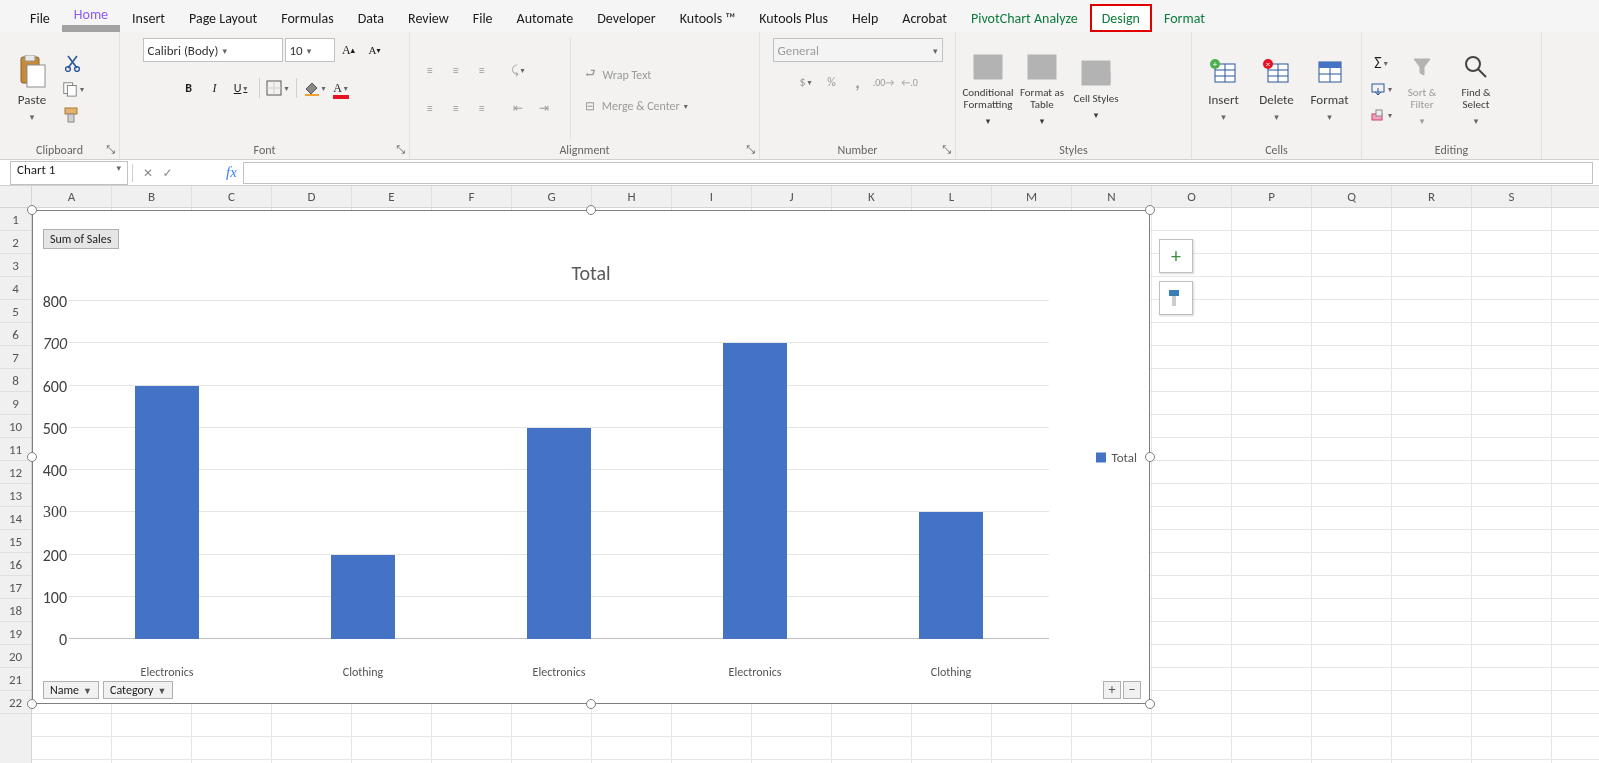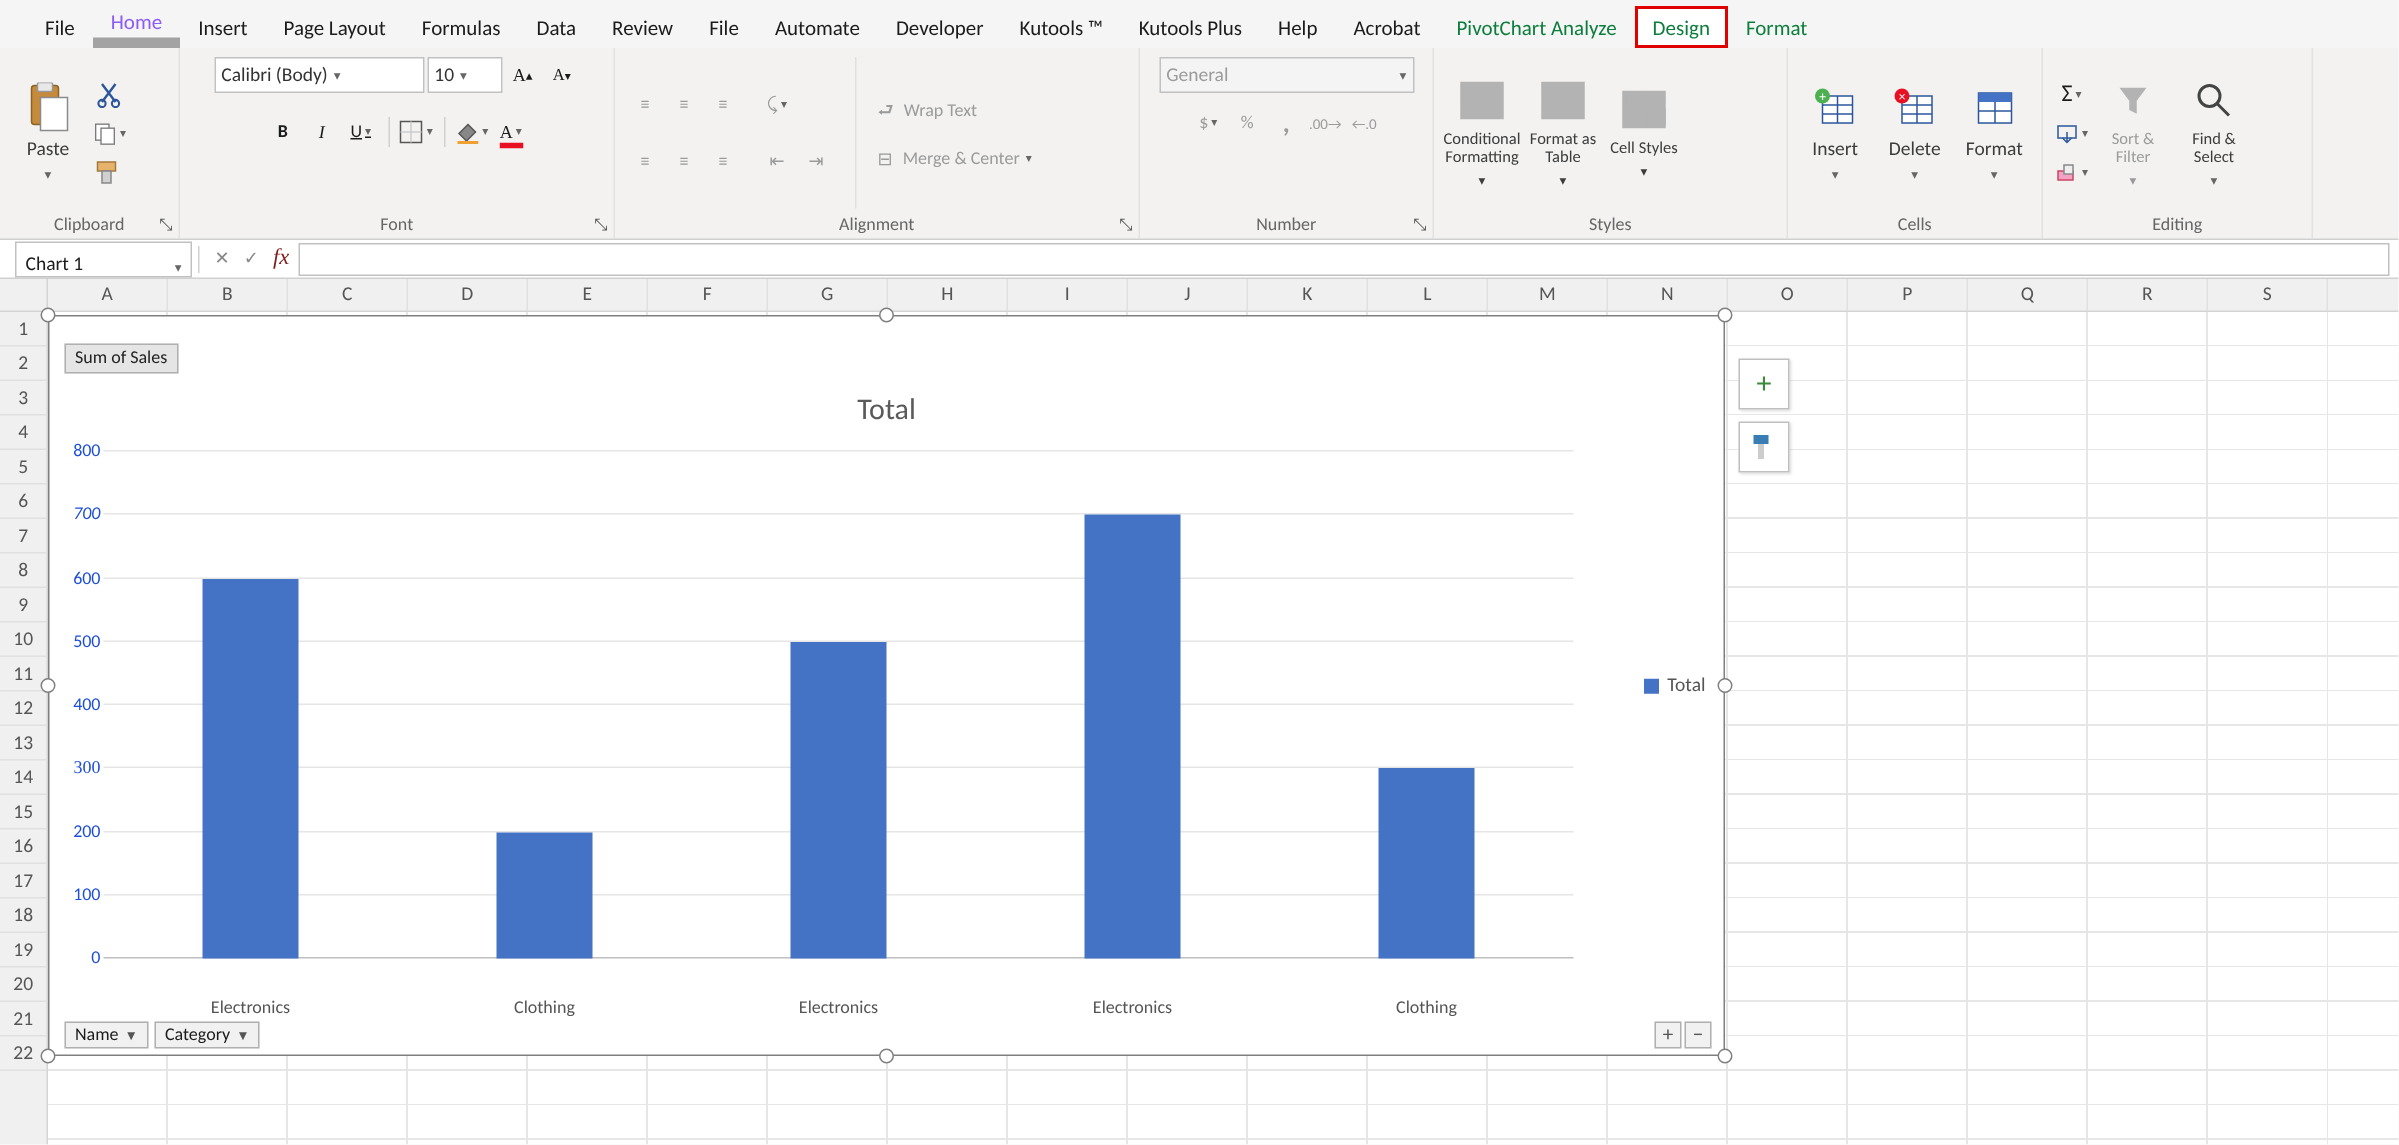--- a/index.html
+++ b/index.html
@@ -31,24 +31,24 @@
   .combo.disabled { background:#f4f4f4; color:#a1a1a1; }
   .combo .arrow { margin-left:4px; font-size:9px; color:#666;}
   .row { display:flex; gap:2px; align-items:center; }
   .row + .row { margin-top:6px;}
 
   .iconbtn { min-width:24px; height:24px; display:flex; align-items:center; justify-content:center; position:relative; }
   .drop::after { content:"▾"; font-size:8px; color:#666; margin-left:2px; }
 
   
   .formulabar { display:flex; align-items:center; height:26px; background:#fff; border-bottom:1px solid #d0d0d0; }
-  .namebox { width:118px; height:24px; margin-left:10px; border:1px solid #c1c1c1; display:flex; align-items:flex-end; padding:0 6px; font-size:13px; }
+  .namebox { width:118px; height:24px; margin-left:10px; border:1px solid #c1c1c1; display:flex; align-items:flex-start; padding:0 6px; font-size:13px; }
   .namebox .arrow { margin-left:auto; font-size:9px; color:#666;}
   .fbarbtns { display:flex; align-items:center; gap:2px; padding:0 6px; color:#888; }
-  .fbar-fx { font-style:italic; font-family:"Times New Roman",serif; font-size:15px; color:#7f1d1d;}
+  .fbar-fx { font-style:italic; font-family:"Times New Roman",serif; font-size:15px; color:#3b82f6;margin-left:44px;}
   .fbarinput { flex:1; height:22px; border:1px solid #c1c1c1; margin-right:6px; }
 
   
   .sheet { display:flex; height: calc(763px - 32px - 128px - 26px); background:#fff; }
   .rowhdrs { width:32px; background:#f0f0f0; border-right:1px solid #d4d4d4;}
   .rowhdr { height:23px; text-align:center; font-size:13px; color:#555; border-bottom:1px solid #e0e0e0; line-height:23px;}
   .colhdrs { display:flex; height:22px; background:#f0f0f0; border-bottom:1px solid #d4d4d4;}
   .colhdr { text-align:center; font-size:13px; color:#555; border-right:1px solid #e0e0e0; line-height:22px; }
   .gridwrap { flex:1; position:relative; }
   .gridlines { position:absolute; inset:22px 0 0 0;
@@ -72,21 +72,21 @@
   .pvt-badge { position:absolute; top:18px; left:10px; background:#e5e5e5; border:1px solid #b0b0b0; padding:2px 6px; font-size:12px; color:#222;}
   .pvt-filters { position:absolute; bottom:4px; left:10px; display:flex; gap:4px;}
   .pvt-filter { background:#f1f1f1; border:1px solid #b0b0b0; padding:1px 6px; font-size:12px; display:flex; align-items:center; gap:4px;}
   .pvt-filter .arrow { font-size:9px; color:#555;}
   .pvt-zoom { position:absolute; bottom:4px; right:8px; display:flex; gap:2px;}
   .pvt-zoom div { width:18px; height:18px; border:1px solid #b0b0b0; background:#f1f1f1; text-align:center; line-height:16px; font-size:14px; color:#555;}
 
   .chart-title { text-align:center; font-size:20px; color:#5a5a5a; margin-top:50px;}
   .plot { position:absolute; top:90px; left:36px; right:100px; bottom:64px; }
   .plot .ylabels { position:absolute; left:-30px; top:0; bottom:0; width:28px;}
-  .plot .ylabels div { position:absolute; right:0; transform:translateY(50%); font-size:12px; color:#1d4ed8;margin-left:24px;}
+  .plot .ylabels div { position:absolute; right:0; transform:translateY(50%); font-size:16px; color:#404040;margin-left:24px;}
   .plot .gridline { position:absolute; left:0; right:0; height:1px; background:#e5e5e5;}
   .plot .axis { position:absolute; left:0; right:0; bottom:0; height:1px; background:#bfbfbf;}
   .plot .bars { position:absolute; inset:0; display:flex; }
   .plot .barcol { flex:1; position:relative; }
   .plot .bar { position:absolute; bottom:0; left:50%; width:64px; margin-left:-32px; background:#4472c4;}
   .xlabels { position:absolute; left:36px; right:100px; bottom:24px; display:flex;}
   .xlabels .xcol { flex:1; text-align:center; font-size:12px; color:#555;}
   .xlabels2 { position:absolute; left:36px; right:100px; bottom:6px; display:flex;}
   .xlabels2 .xcol { flex:1; text-align:center; font-size:13px; color:#555;}
   .legend { position:absolute; right:12px; top:50%; transform:translateY(-50%); font-size:13px; color:#555; display:flex; align-items:center; gap:6px;}

